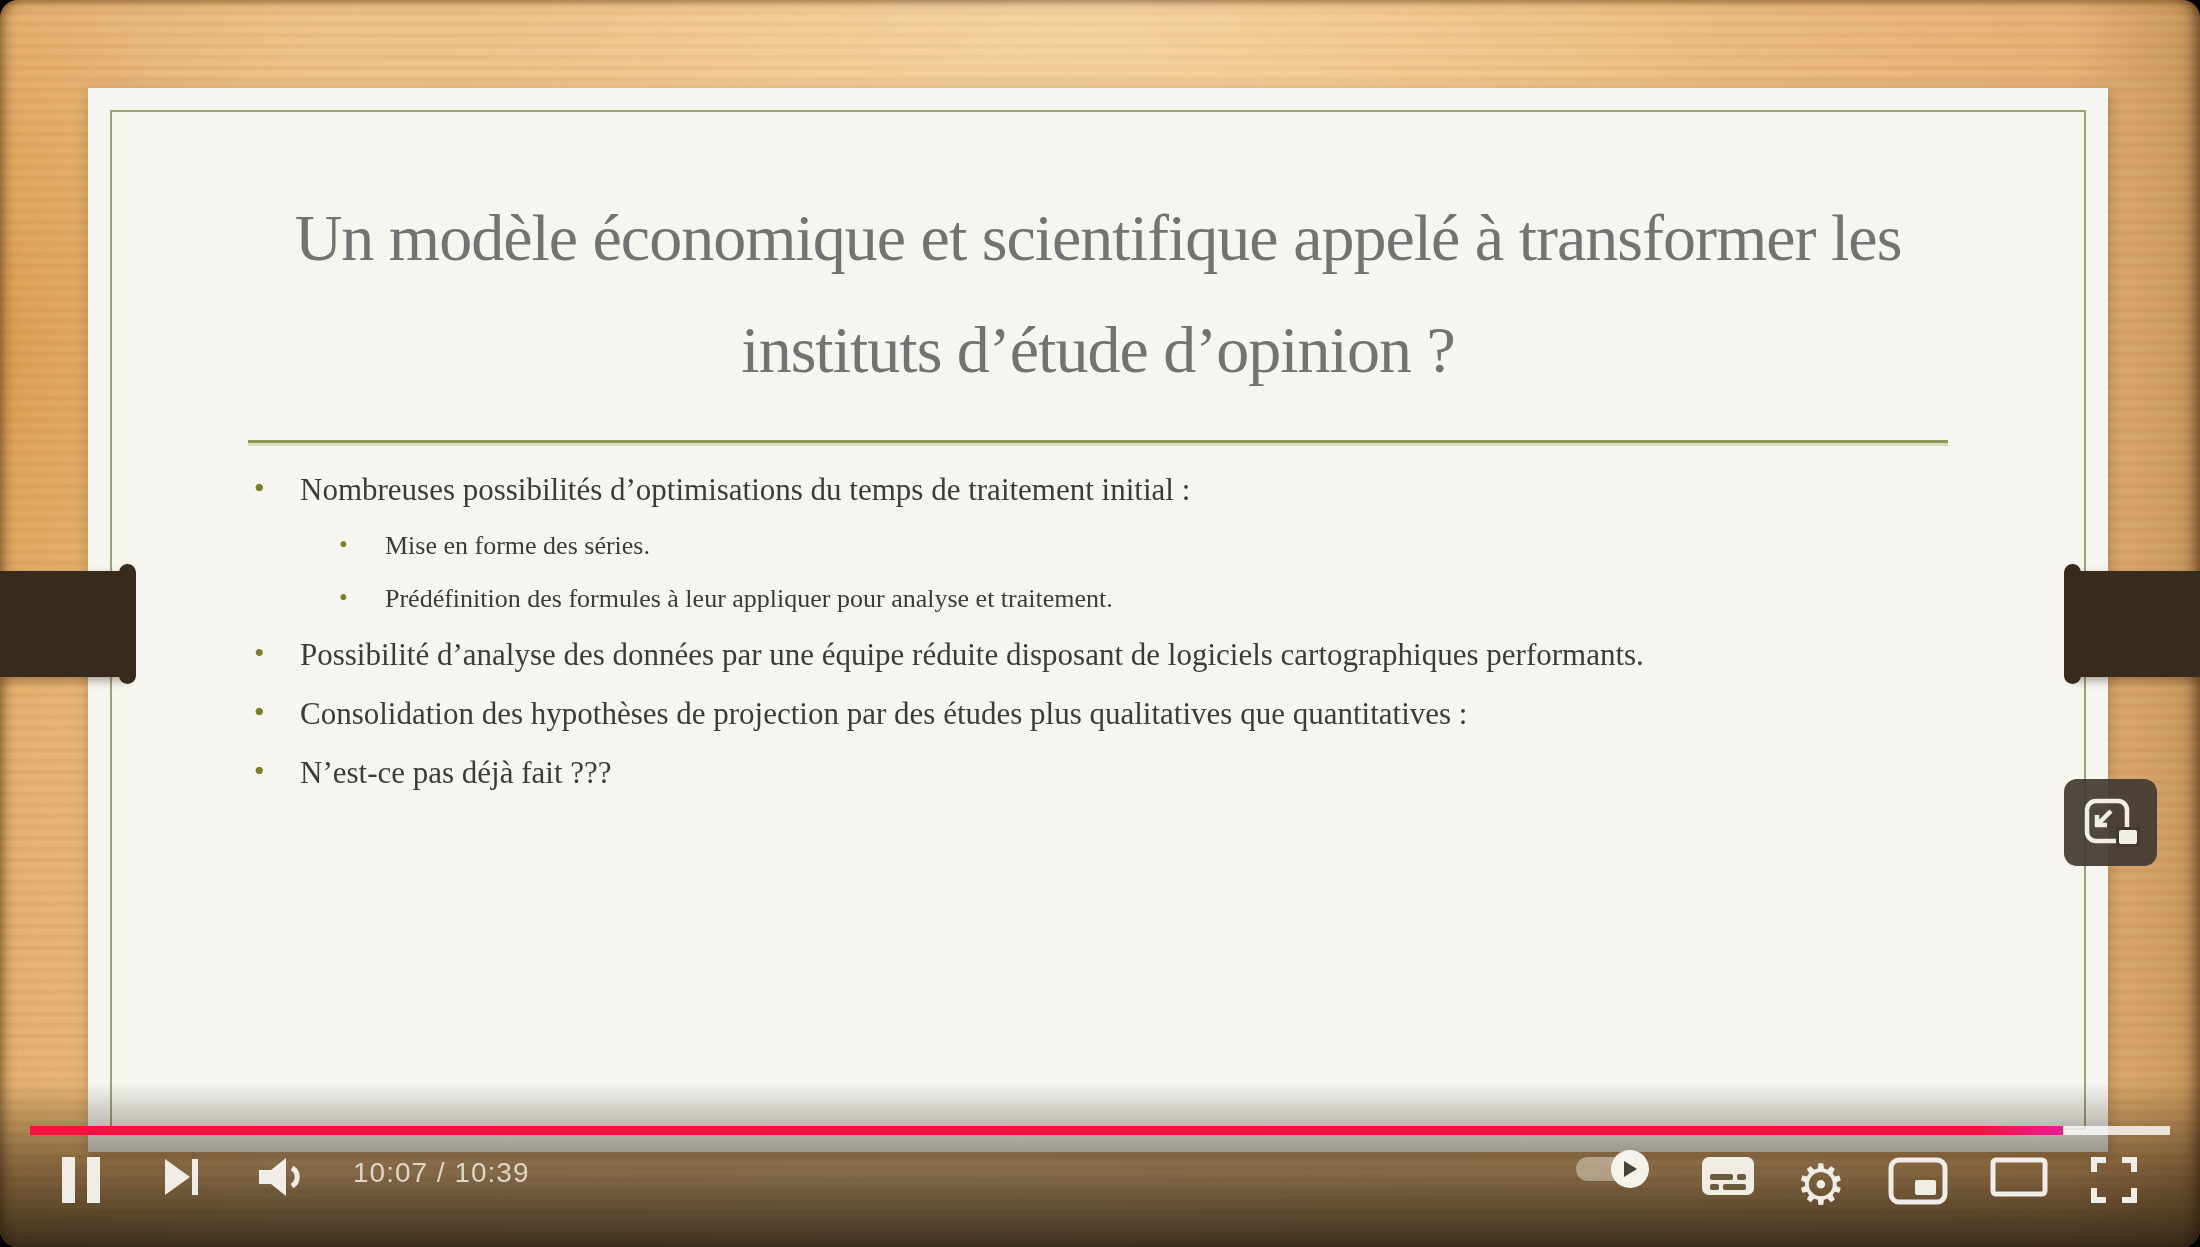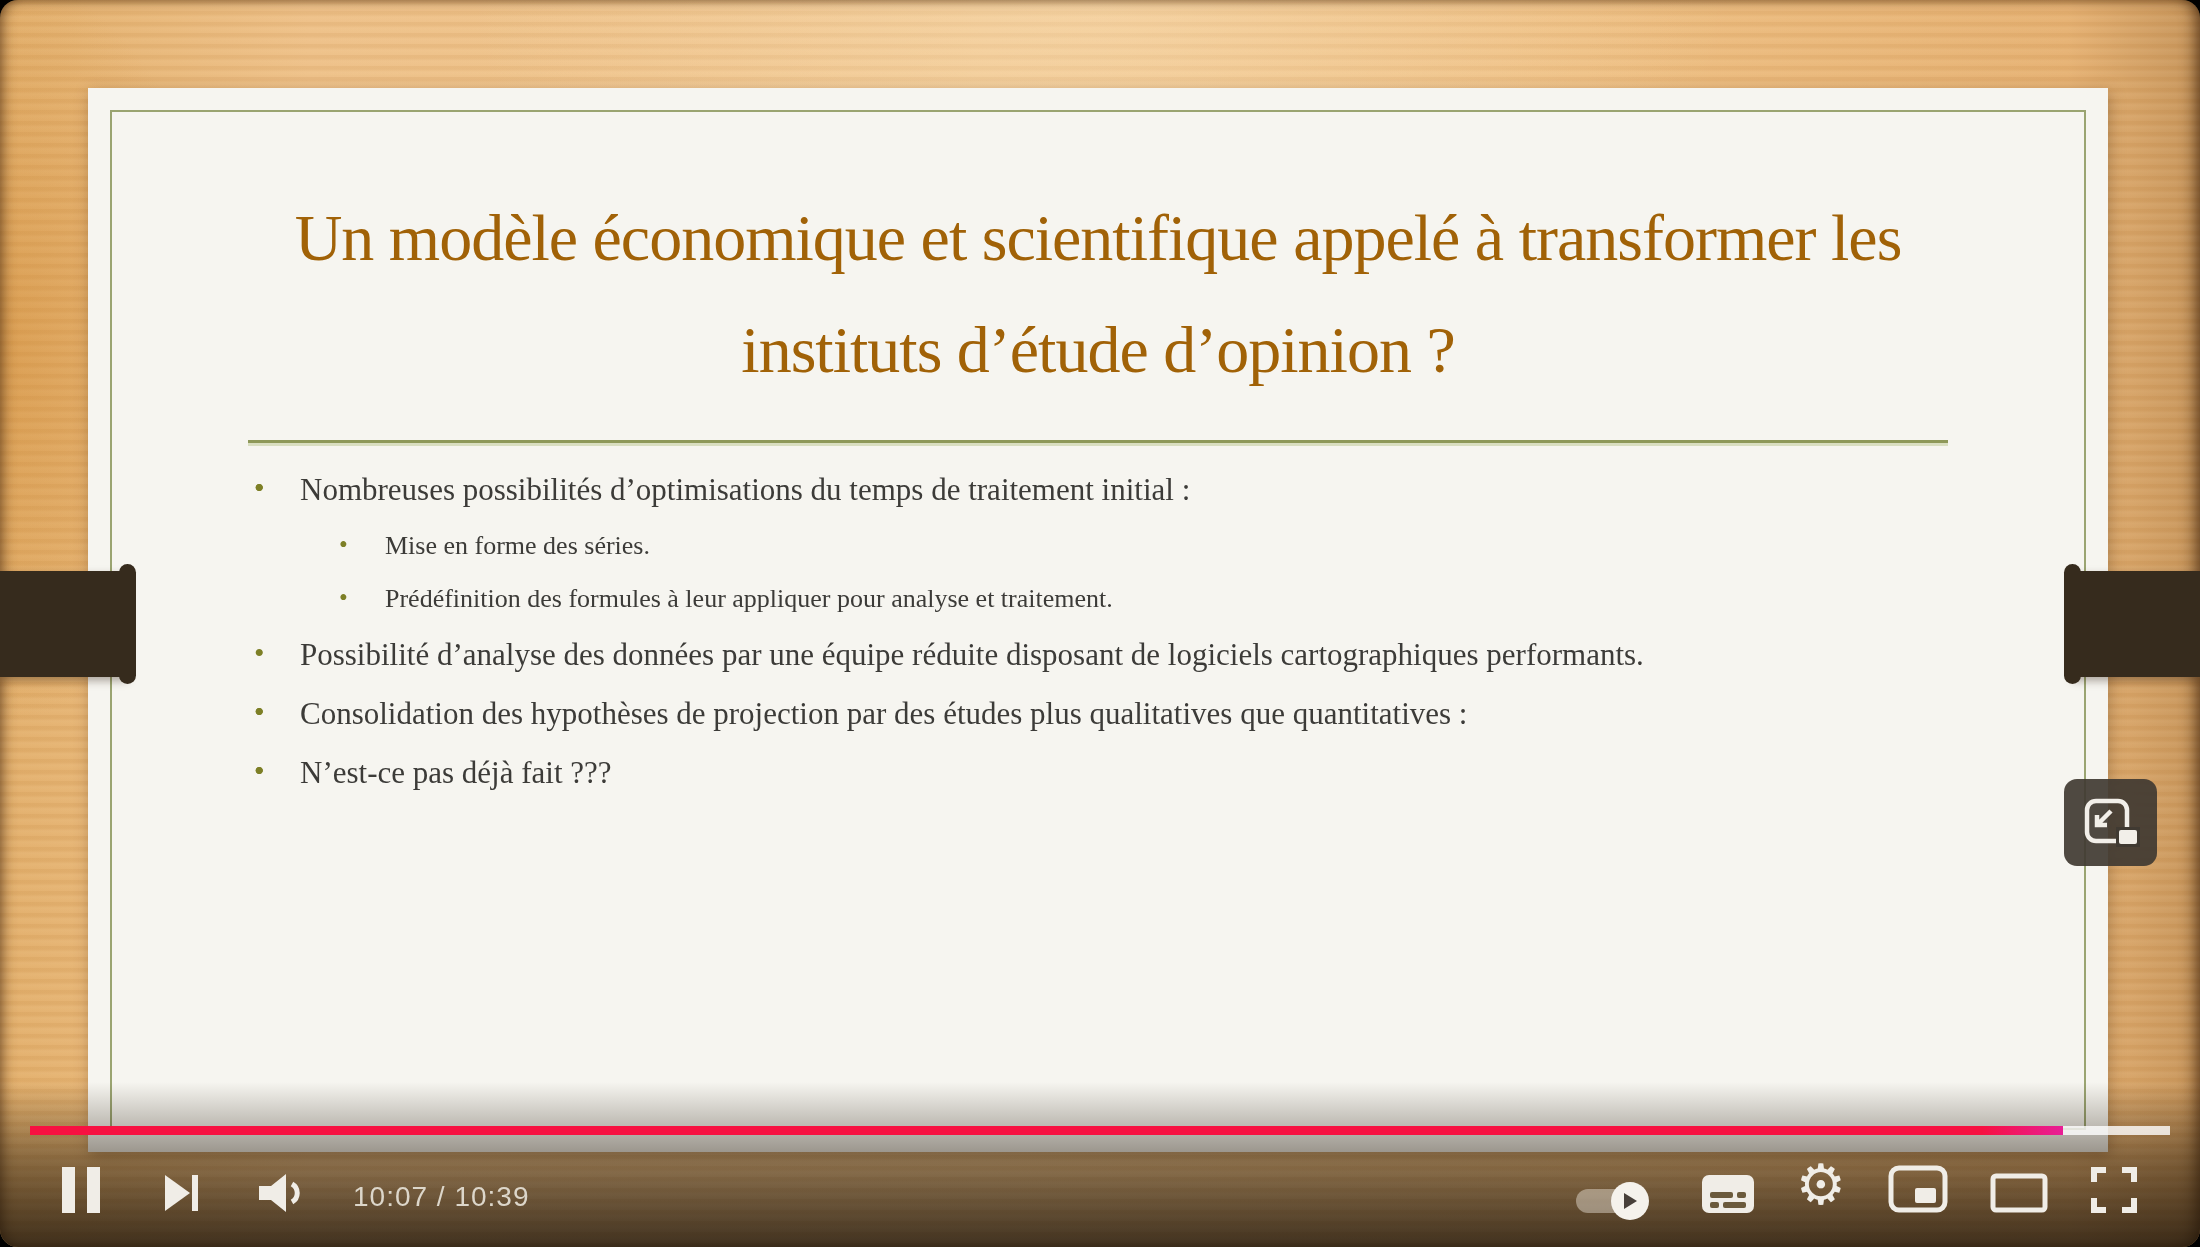--- a/index.html
+++ b/index.html
@@ -9,21 +9,21 @@
       radial-gradient(ellipse 300px 500px at 0% 28%, rgba(205,130,40,.38), transparent 75%),
       repeating-linear-gradient(180deg, rgba(175,115,45,.10) 0px, rgba(175,115,45,.10) 3px, rgba(255,235,200,.06) 6px, rgba(175,115,45,0) 11px),
       linear-gradient(90deg, #e3b06d 0%, #eec189 14%, #f0c68f 45%, #eebf83 72%, #e6b274 94%, #c6955c 100%);
     box-shadow: inset 10px 0 14px -8px rgba(70,40,15,.7), inset -12px 0 16px -8px rgba(70,40,15,.8), inset 0 8px 12px -8px rgba(90,55,20,.5);
     font-family:"Liberation Sans",sans-serif;}
   
   .slide{position:absolute;left:88px;top:88px;width:2020px;height:1064px;background:#f6f5f0;
     box-shadow:2px 4px 14px rgba(80,50,20,.35);}
   .slide-border{position:absolute;inset:22px;border:2px solid #9aa471;pointer-events:none;}
   .slide h1{margin:94px auto 0;max-width:1750px;text-align:center;font-family:"Liberation Serif","DejaVu Serif",serif;
-    font-weight:400;font-size:66px;line-height:112px;color:#a16207;letter-spacing:-1px;}
+    font-weight:400;font-size:66px;line-height:112px;color:#737373;letter-spacing:-1px;}
   .rule{width:1700px;height:3px;background:#8e9859;margin:34px auto 0;box-shadow:0 3px 0 rgba(214,219,186,.9);}
   ul.bullets{list-style:none;margin:28px 0 0;padding:0 120px 0 164px;font-family:"Liberation Serif","DejaVu Serif",serif;color:#3c3b38;}
   ul.bullets li{position:relative;padding-left:48px;}
   ul.bullets li.lv1{font-size:31px;line-height:37px;margin-bottom:22px;}
   ul.bullets li.lv2{font-size:26px;line-height:32px;margin-bottom:21px;margin-left:85px;}
   ul.bullets li .dot{position:absolute;left:2px;top:-2px;color:#7d7f26;font-size:30px;}
   ul.bullets li.lv2 .dot{font-size:25px;top:-1px;}
   
   .clip{position:absolute;top:571px;width:128px;height:106px;background:#362b1d;z-index:5;box-shadow:0 4px 8px rgba(40,20,5,.35);}
   .clip.left{left:0;}
@@ -33,21 +33,21 @@
   .clip.right:after{left:-8px;}
   
   .pip-btn{position:absolute;left:2064px;top:779px;width:93px;height:87px;border:none;border-radius:13px;
     background:rgba(64,58,50,.92);z-index:8;display:flex;align-items:center;justify-content:center;cursor:pointer;}
   
   .scrim{position:absolute;left:0;right:0;bottom:0;height:165px;z-index:9;
     background:linear-gradient(180deg, rgba(30,20,8,0) 0%, rgba(34,23,9,.45) 45%, rgba(26,17,7,.82) 100%);}
   .progress{position:absolute;left:30px;width:2140px;top:1126px;height:9px;z-index:11;cursor:pointer;}
   .progress .track{position:absolute;inset:0;background:rgba(255,255,255,.8);}
   .progress .played{position:absolute;left:0;top:0;bottom:0;width:95%;}
-  .controls{position:absolute;left:61px;right:62px;top:1157px;height:56px;z-index:12;display:flex;align-items:flex-end;}
+  .controls{position:absolute;left:61px;right:62px;top:1157px;height:56px;z-index:12;display:flex;align-items:flex-start;}
   .ctl{background:none;border:none;padding:0;margin:0;cursor:pointer;display:flex;align-items:center;justify-content:center;}
   .ctl svg{display:block;}
   .icon-fill{fill:#f0ede7;}
   .icon-stroke{stroke:#f0ede7;fill:none;}
   .time{font-size:28px;color:#dcd6ca;letter-spacing:1px;margin-left:48px;white-space:nowrap;}
   .spacer{flex:1;}
   .toggle{position:relative;width:70px;height:24px;border-radius:12px;background:rgba(245,240,230,.42);margin-right:14px;}
   .toggle .knob{position:absolute;right:-3px;top:-7px;width:38px;height:38px;border-radius:50%;background:#f5f2ec;
     display:flex;align-items:center;justify-content:center;}
   .gap42{margin-left:42px;}

